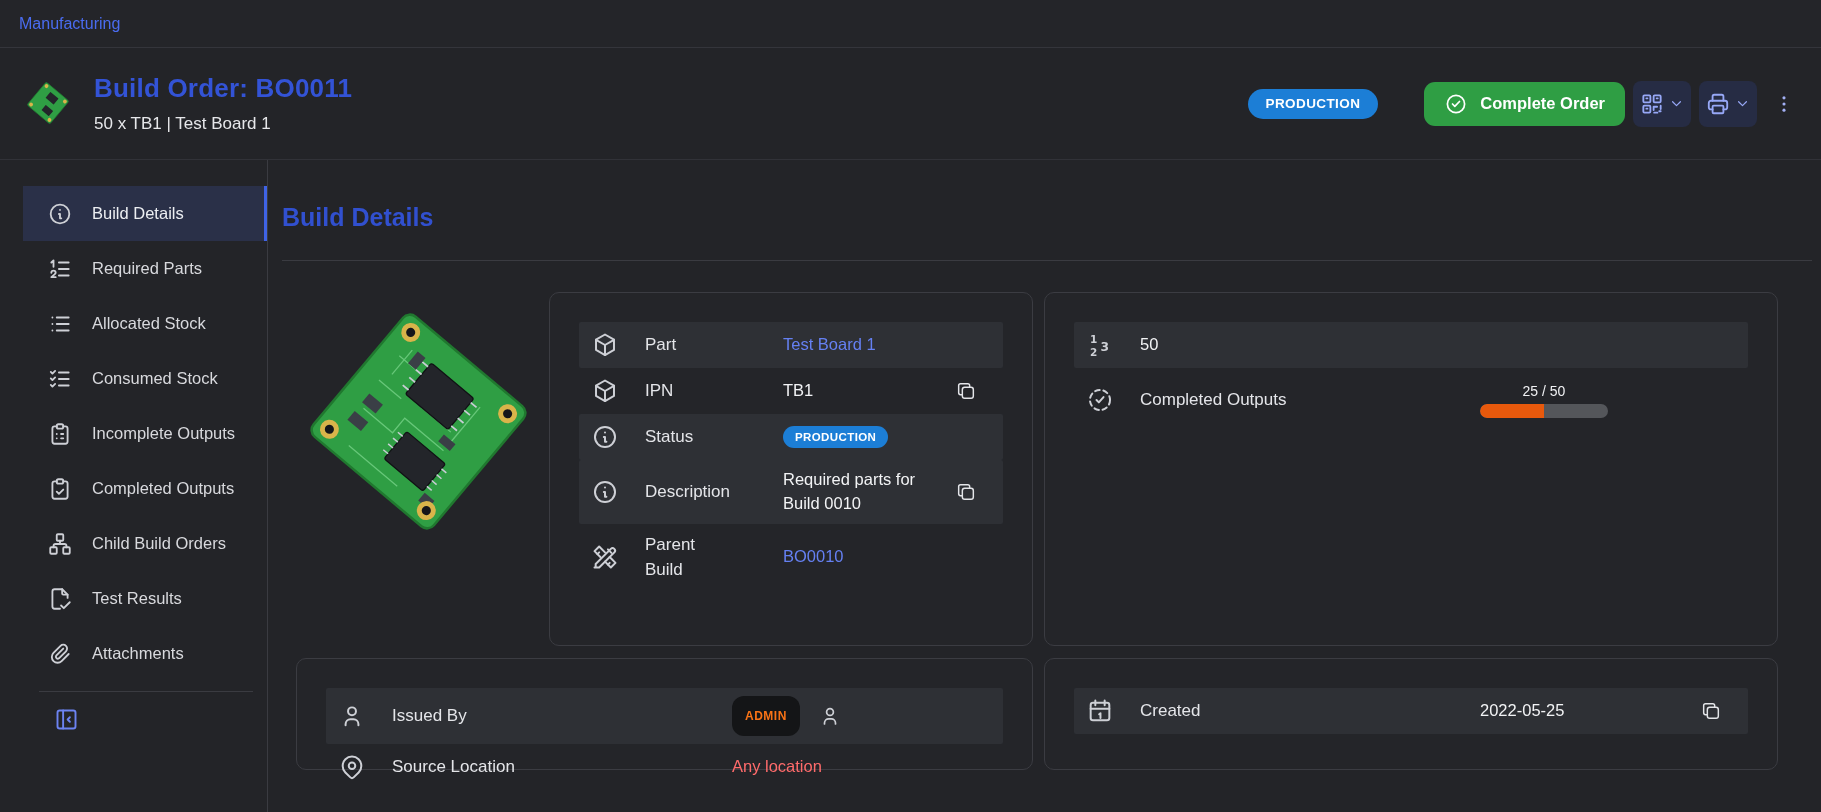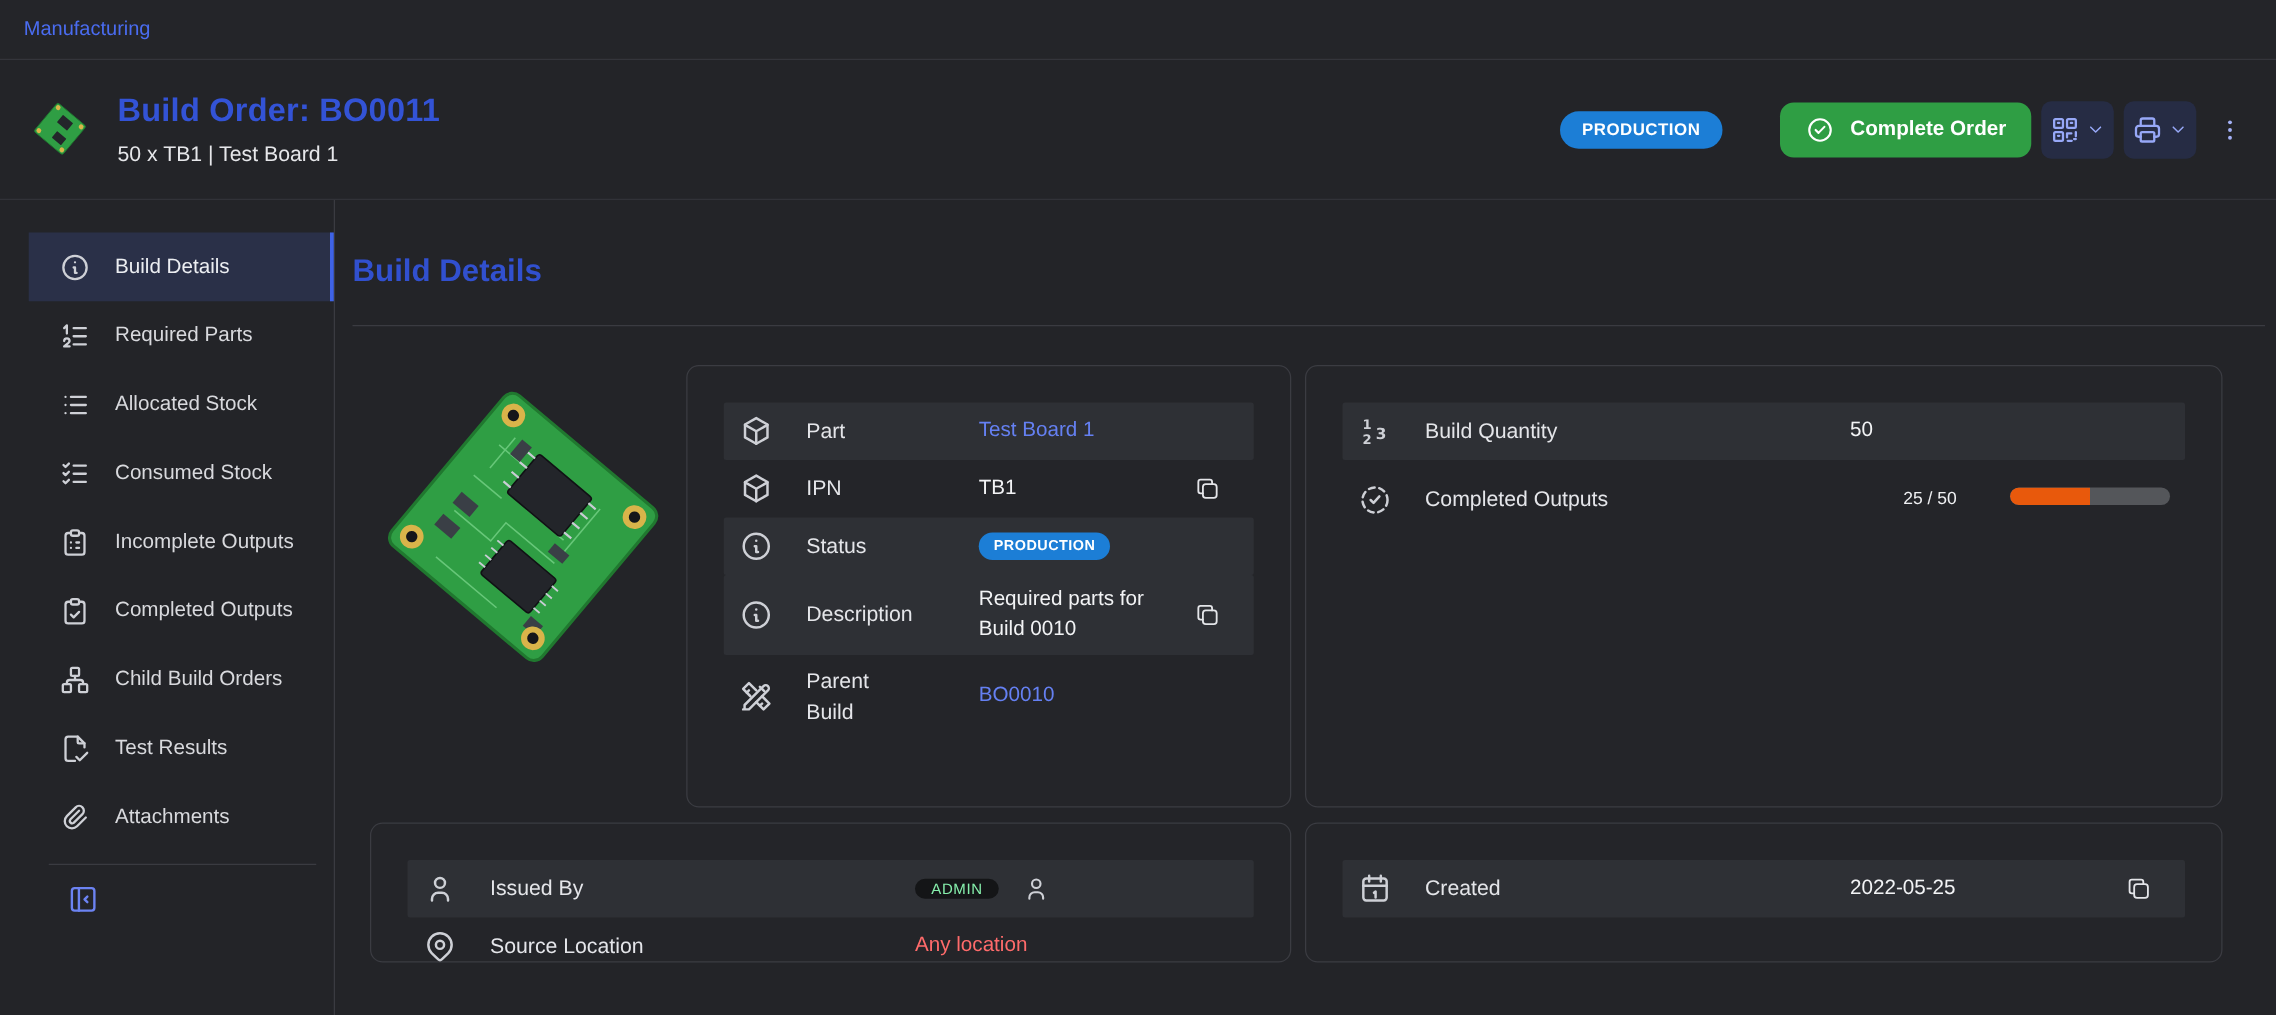--- a/index.html
+++ b/index.html
@@ -106,27 +106,27 @@
   .copy-btn {
     margin-left:auto; margin-right:12px; background:transparent; border:none; cursor:pointer;
     width:24px; height:24px; color:#e4e5e9; flex:0 0 24px;
   }
   .copy-btn svg { width:22px; height:22px; stroke:currentColor; fill:none; stroke-width:1.6; stroke-linecap:round; stroke-linejoin:round; }
   .badge-status {
     background:#1c7ed6; color:#fff; font-weight:bold; font-size:11.5px; letter-spacing:.4px;
     height:22px; padding:0 12px; border-radius:11px; display:inline-flex; align-items:center;
   }
   .badge-admin {
-    background:#141517; color:#86efac; font-weight:normal; font-size:12px; letter-spacing:.5px;
-    height:16px; padding:0 13px; border-radius:12px; display:inline-flex; align-items:center;
+    background:#141517; color:#f97316; font-weight:bold; font-size:12px; letter-spacing:.5px;
+    height:40px; padding:0 13px; border-radius:12px; display:inline-flex; align-items:center;
   }
   .issued-value { display:flex; align-items:center; gap:18px; }
   .issued-value .ic { width:24px; height:24px; }
 
-  .progress-wrap { display:flex; flex-direction:row; align-items:flex-start; }
+  .progress-wrap { display:flex; flex-direction:column; align-items:flex-start; }
   .progress-text { width:128px; text-align:center; font-size:14px; color:#f0f1f3; margin-bottom:5px; }
   .progress-track { width:128px; height:14px; border-radius:7px; background:#54565a; overflow:hidden; }
   .progress-fill { height:100%; background:#e8590c; border-radius:7px 0 0 7px; }
   .qrow-co { min-height:64px; }
   .num-ic text { fill:currentColor; stroke:none; font-family:"DejaVu Sans",sans-serif; font-weight:bold; }
 </style>
 </head>
 <body>
 
 <div id="topbar">
@@ -418,21 +418,20 @@
 
   <div class="card wide" id="card-quantity">
     <div class="drow striped">
       <span class="ic ric num-ic">
         <svg viewBox="0 0 24 24">
             <text x="3.5" y="10.5" font-size="9">1</text>
             <text x="3.5" y="21" font-size="9">2</text>
             <text x="12.5" y="17" font-size="10.5">3</text>
           </svg>
       </span>
-      <span class="dlabel">Build Quantity</span>
       <span class="dvalue">50</span>
     </div>
     <div class="drow qrow-co">
       <span class="ic ric">
         <svg viewBox="0 0 24 24">
             <circle cx="12" cy="12" r="8.6" stroke-dasharray="4 3.2"></circle>
             <path d="M9 12l2 2l4-4.5"></path>
           </svg>
       </span>
       <span class="dlabel">Completed Outputs</span>

